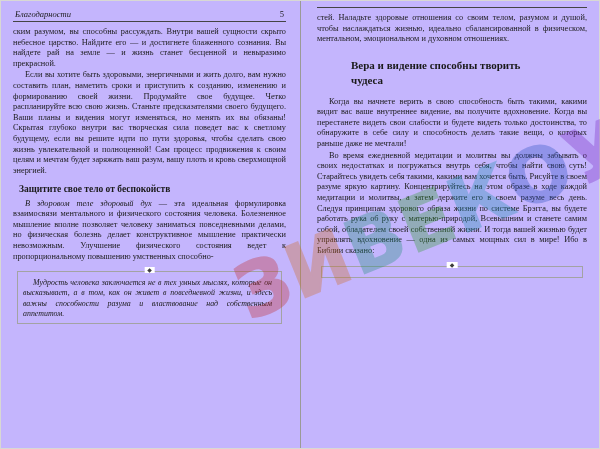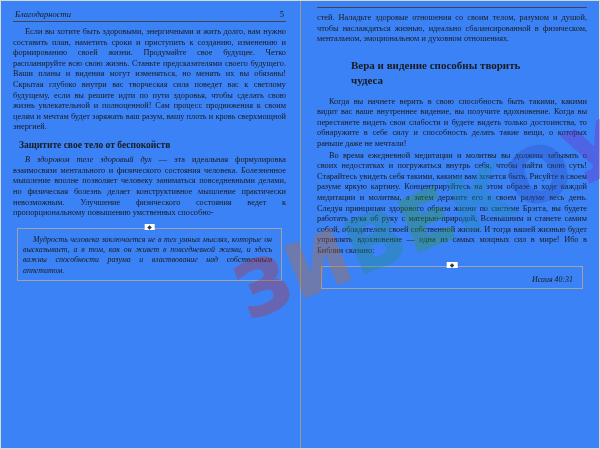--- a/index.html
+++ b/index.html
@@ -6,21 +6,21 @@
   body{
     width:600px;height:449px;overflow:hidden;
     background:#f6f6f4;
     font-family:"Liberation Serif","DejaVu Serif",serif;
     color:#1a1a1a;
     position:relative;
   }
   .spread{
     position:absolute;inset:0;
     display:flex;
-    background:#3b82f6;
+    background:#c4b5fd;
     border:1px solid #d8d8d4;
     box-sizing:border-box;
   }
   .page{
     width:300px;height:100%;
     box-sizing:border-box;
     padding:6px 14px 6px 12px;
     position:relative;
   }
   .page.right{
@@ -113,40 +113,40 @@
 
 <div class="spread">
 
   <div class="page left">
     <div class="pagehead">
       <span class="running">Благодарности</span>
       <span class="pagenum">5</span>
     </div>
     <div class="headrule"></div>
     <div class="body">
+      <p>ским разумом, вы способны рассуждать. Внутри вашей сущности скрыто небесное царство. Найдите его — и достигнете блаженного сознания. Вы найдете рай на земле — и жизнь станет бесценной и невыразимо прекрасной.</p>
       <p class="indent">Если вы хотите быть здоровыми, энергичными и жить долго, вам нужно составить план, наметить сроки и приступить к созданию, изменению и формированию своей жизни. Продумайте свое будущее. Четко распланируйте всю свою жизнь. Станьте предсказателями своего будущего. Ваши планы и видения могут изменяться, но менять их вы обязаны! Скрытая глубоко внутри вас творческая сила поведет вас к светлому будущему, если вы решите идти по пути здоровья, чтобы сделать свою жизнь увлекательной и полноценной! Сам процесс продвижения к своим целям и мечтам будет заряжать ваш разум, вашу плоть и кровь сверхмощной энергией.</p>
       <h3 class="sect">Защитите свое тело от беспокойств</h3>
       <p class="indent"><span class="it">В здоровом теле здоровый дух</span><span> — эта идеальная формулировка взаимосвязи ментального и физического состояния человека. Болезненное мышление вполне позволяет человеку заниматься повседневными делами, но физическая болезнь делает конструктивное мышление практически невозможным. Улучшение физического состояния ведет к пропорциональному повышению умственных способно-</span></p>
       <div class="quote">
         <span class="orn">◆</span>
         <p>Мудрость человека заключается не в тех умных мыслях, которые он высказывает, а в том, как он живет в повседневной жизни, и здесь важны способности разума и властвование над собственным аппетитом.</p>
       </div>
     </div>
   </div>
 
   <div class="page right">
     <div class="headrule"></div>
     <div class="body">
       <p>стей. Наладьте здоровые отношения со своим телом, разумом и душой, чтобы наслаждаться жизнью, идеально сбалансированной в физическом, ментальном, эмоциональном и духовном отношениях.</p>
       <h2 class="sect-big">Вера и видение способны творить чудеса</h2>
       <p class="indent">Когда вы начнете верить в свою способность быть такими, какими видит вас ваше внутреннее видение, вы получите вдохновение. Когда вы перестанете видеть свои слабости и будете видеть только достоинства, то обнаружите в себе силу и способность делать такие вещи, о которых раньше даже не мечтали!</p>
       <p class="indent">Во время ежедневной медитации и молитвы вы должны забывать о своих недостатках и погружаться внутрь себя, чтобы найти свою суть! Старайтесь увидеть себя такими, какими вам хочется быть. Рисуйте в своем разуме яркую картину. Концентрируйтесь на этом образе в ходе каждой медитации и молитвы, а затем держите его в своем разуме весь день. Следуя принципам здорового образа жизни по системе Брэгга, вы будете работать рука об руку с матерью-природой, Всевышним и станете самим собой, обладателем своей собственной жизни. И тогда вашей жизнью будет управлять вдохновение — одна из самых мощных сил в мире! Ибо в Библии сказано:</p>
       <div class="quote">
         <span class="orn">◆</span>
-        <div class="author">Исаия 40:31</div>
       </div>
     </div>
   </div>
 
 </div>
 
 <div class="watermark">
   <span class="wm-letter" style="color: rgb(194, 42, 42);">З</span><span class="wm-letter" style="color: rgb(208, 106, 32);">И</span><span class="wm-letter" style="color: rgb(31, 143, 122);">В</span><span class="wm-letter" style="color: rgb(47, 155, 47);">Е</span><span class="wm-letter" style="color: rgb(30, 143, 176);">К</span><span class="wm-letter" style="color: rgb(42, 79, 194);">О</span><span class="wm-letter" style="color: rgb(122, 42, 194);">У</span>
 </div>
 

